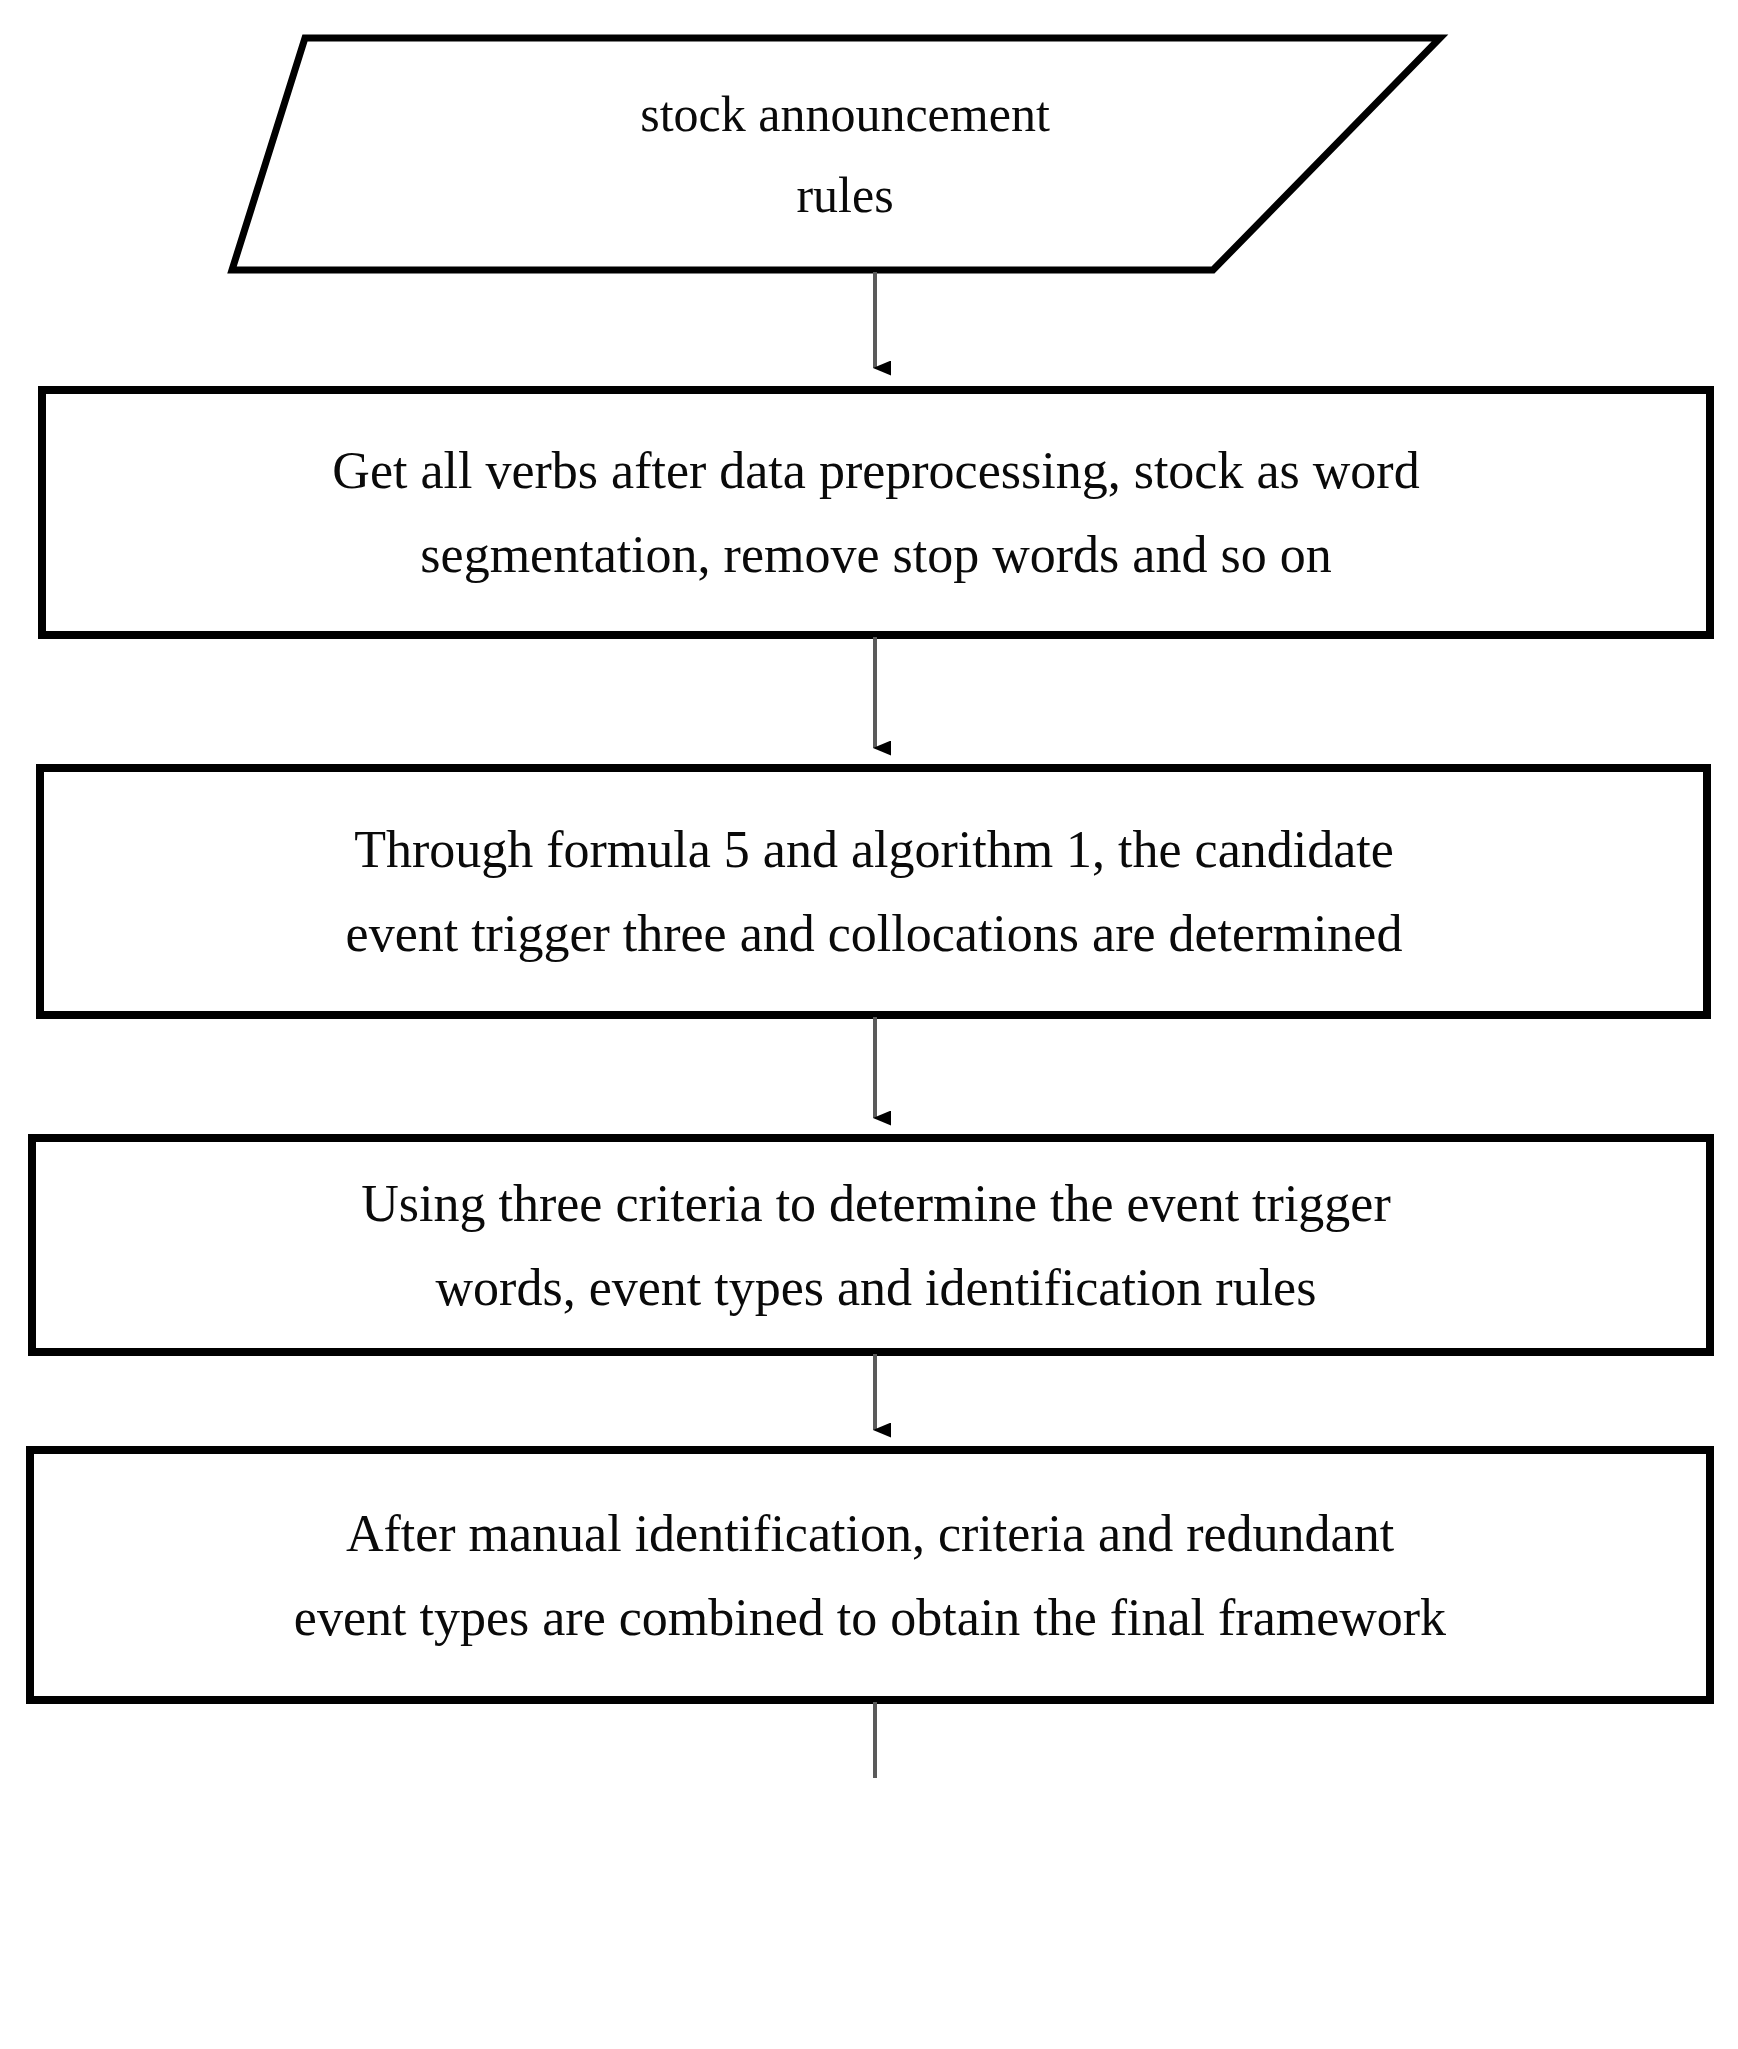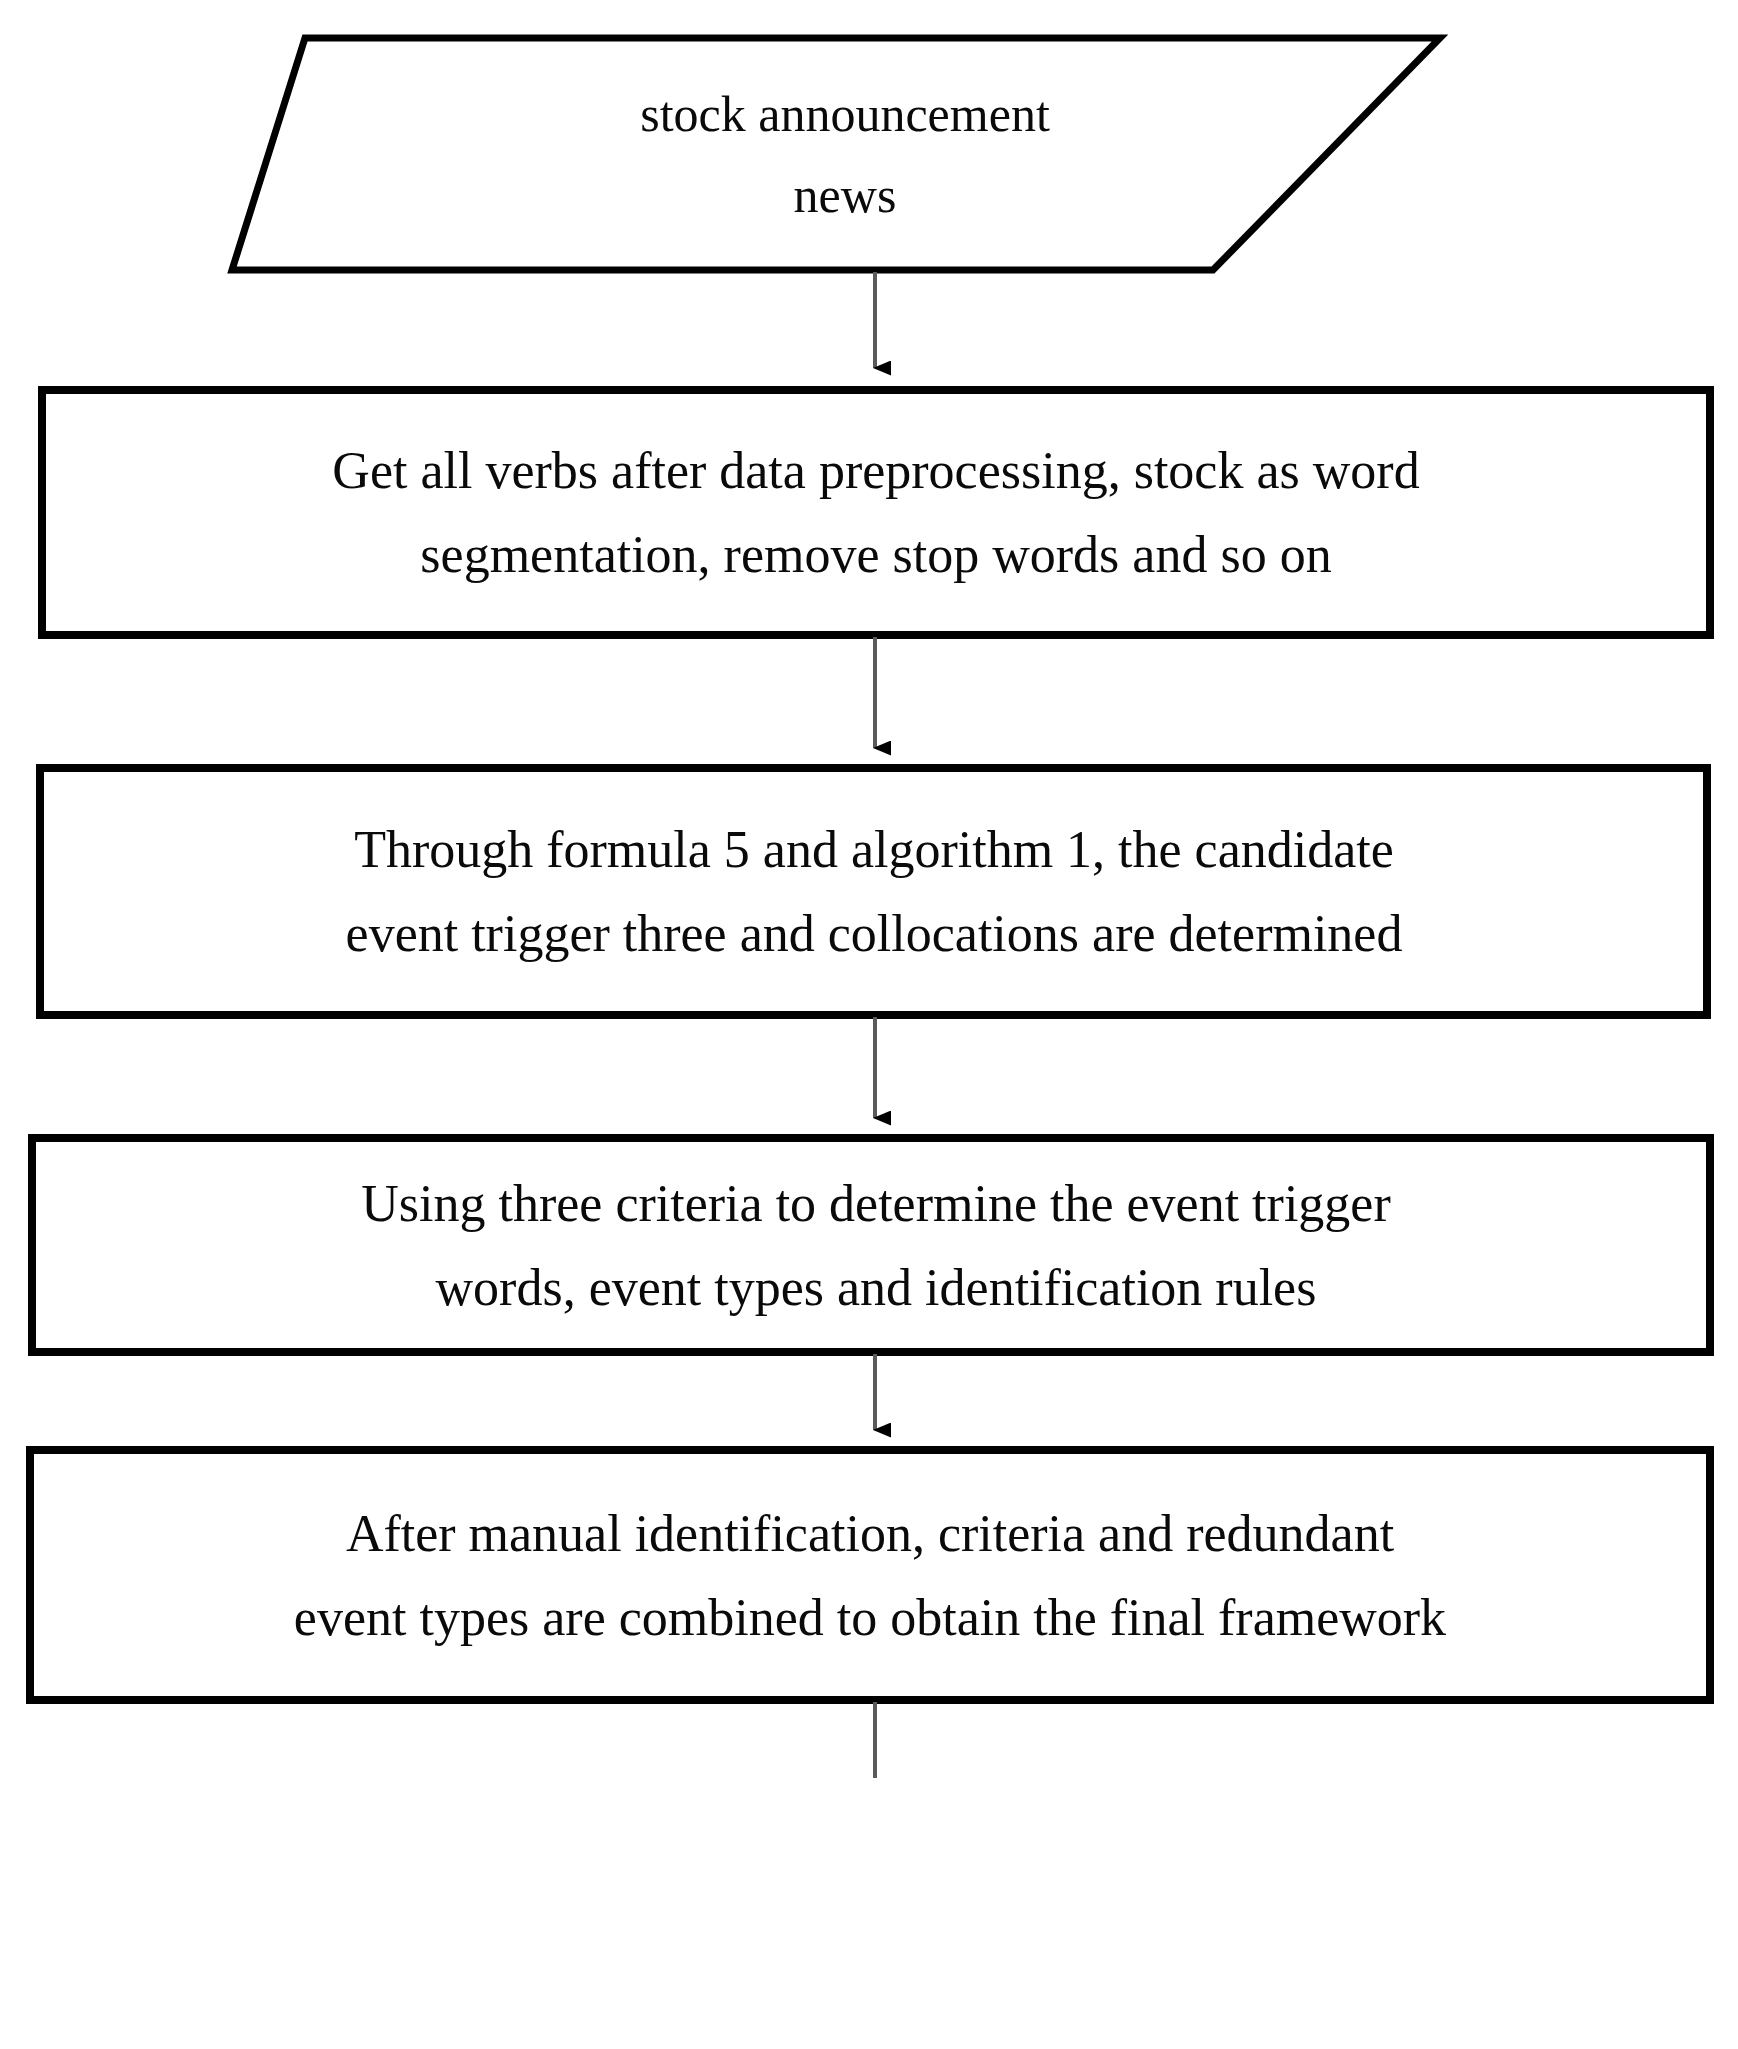--- a/index.html
+++ b/index.html
@@ -112,21 +112,21 @@
 
     <rect x="30" y="1450" width="1680" height="250" fill="#ffffff" stroke="#000000" stroke-width="8"></rect>
 
     <line x1="875" y1="1702" x2="875" y2="1863" stroke="#5a5a5a" stroke-width="4" marker-end="url(#arrowhead)"></line>
 
     <rect x="673" y="1883" width="410" height="132" fill="#ffffff" stroke="#000000" stroke-width="8"></rect>
   </svg>
 
   <div class="node-text" id="input-node-text">
     <span class="line">stock announcement</span>
-    <span class="line">news</span>
+    <span class="line">rules</span>
   </div>
 
   <div class="node-text" id="proc1-text">
     <span class="line">Get all verbs after data preprocessing, stock as word</span>
     <span class="line">segmentation, remove stop words and so on</span>
   </div>
 
   <div class="node-text" id="proc2-text">
     <span class="line">Through formula 5 and algorithm 1, the candidate</span>
     <span class="line">event trigger three and collocations are determined</span>

